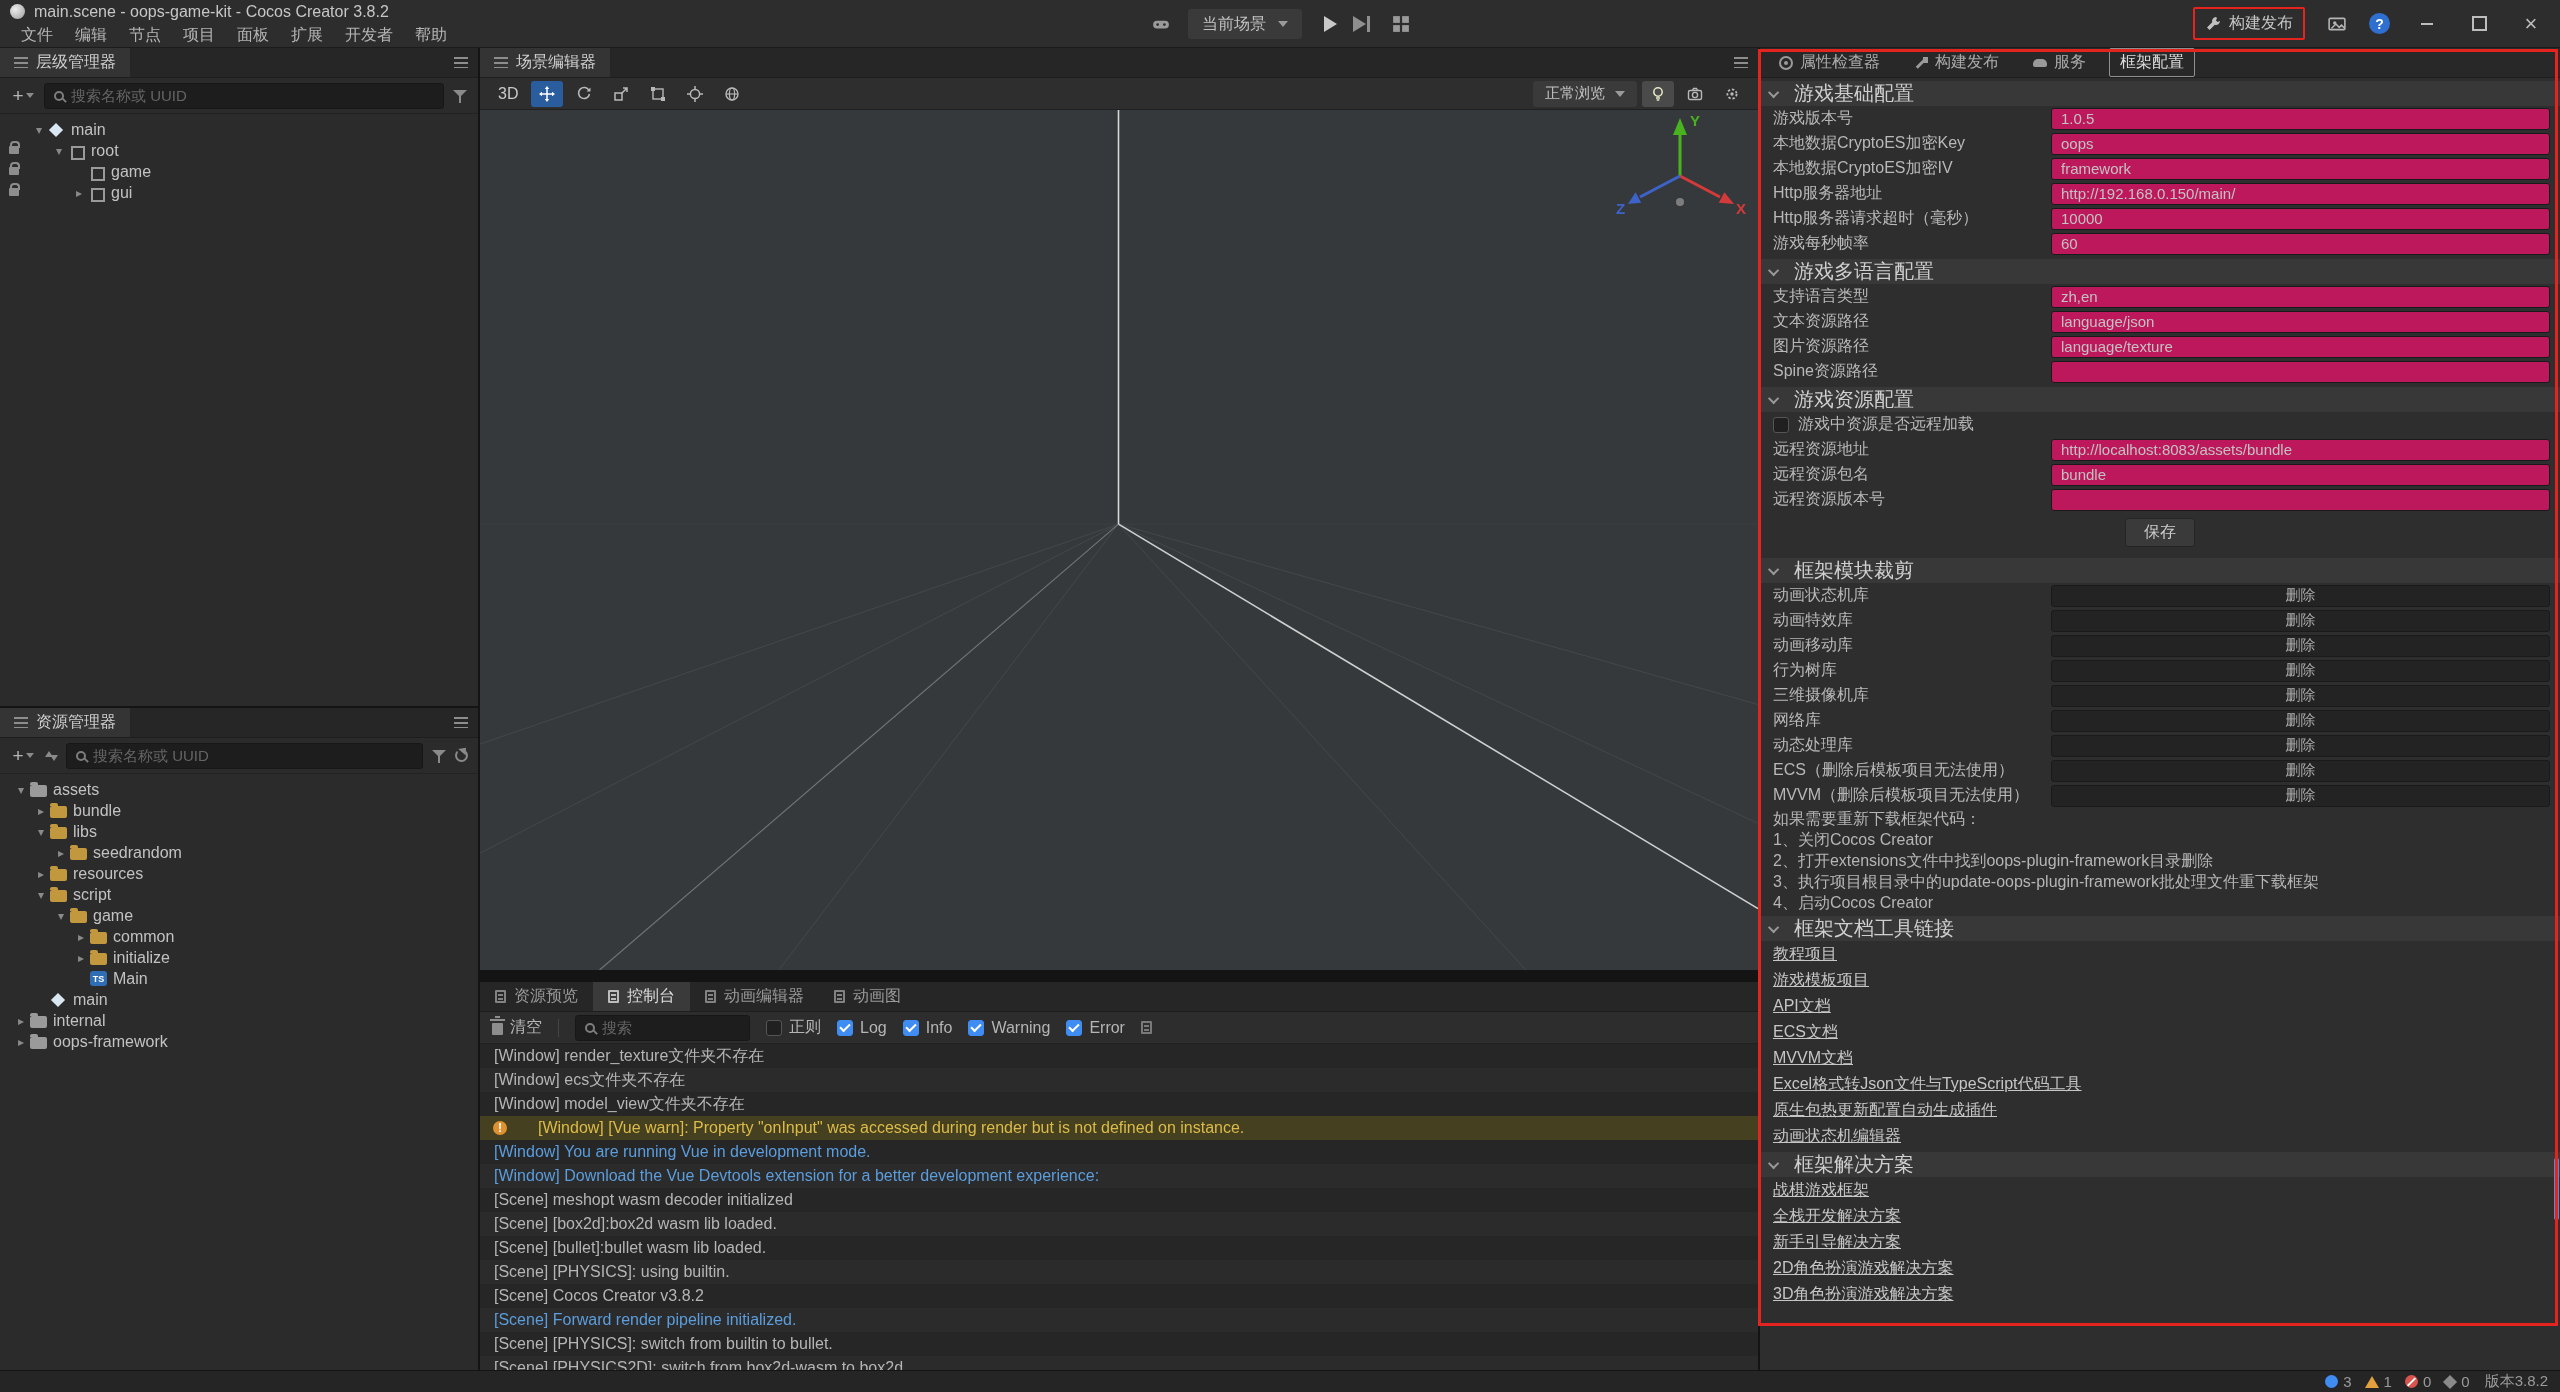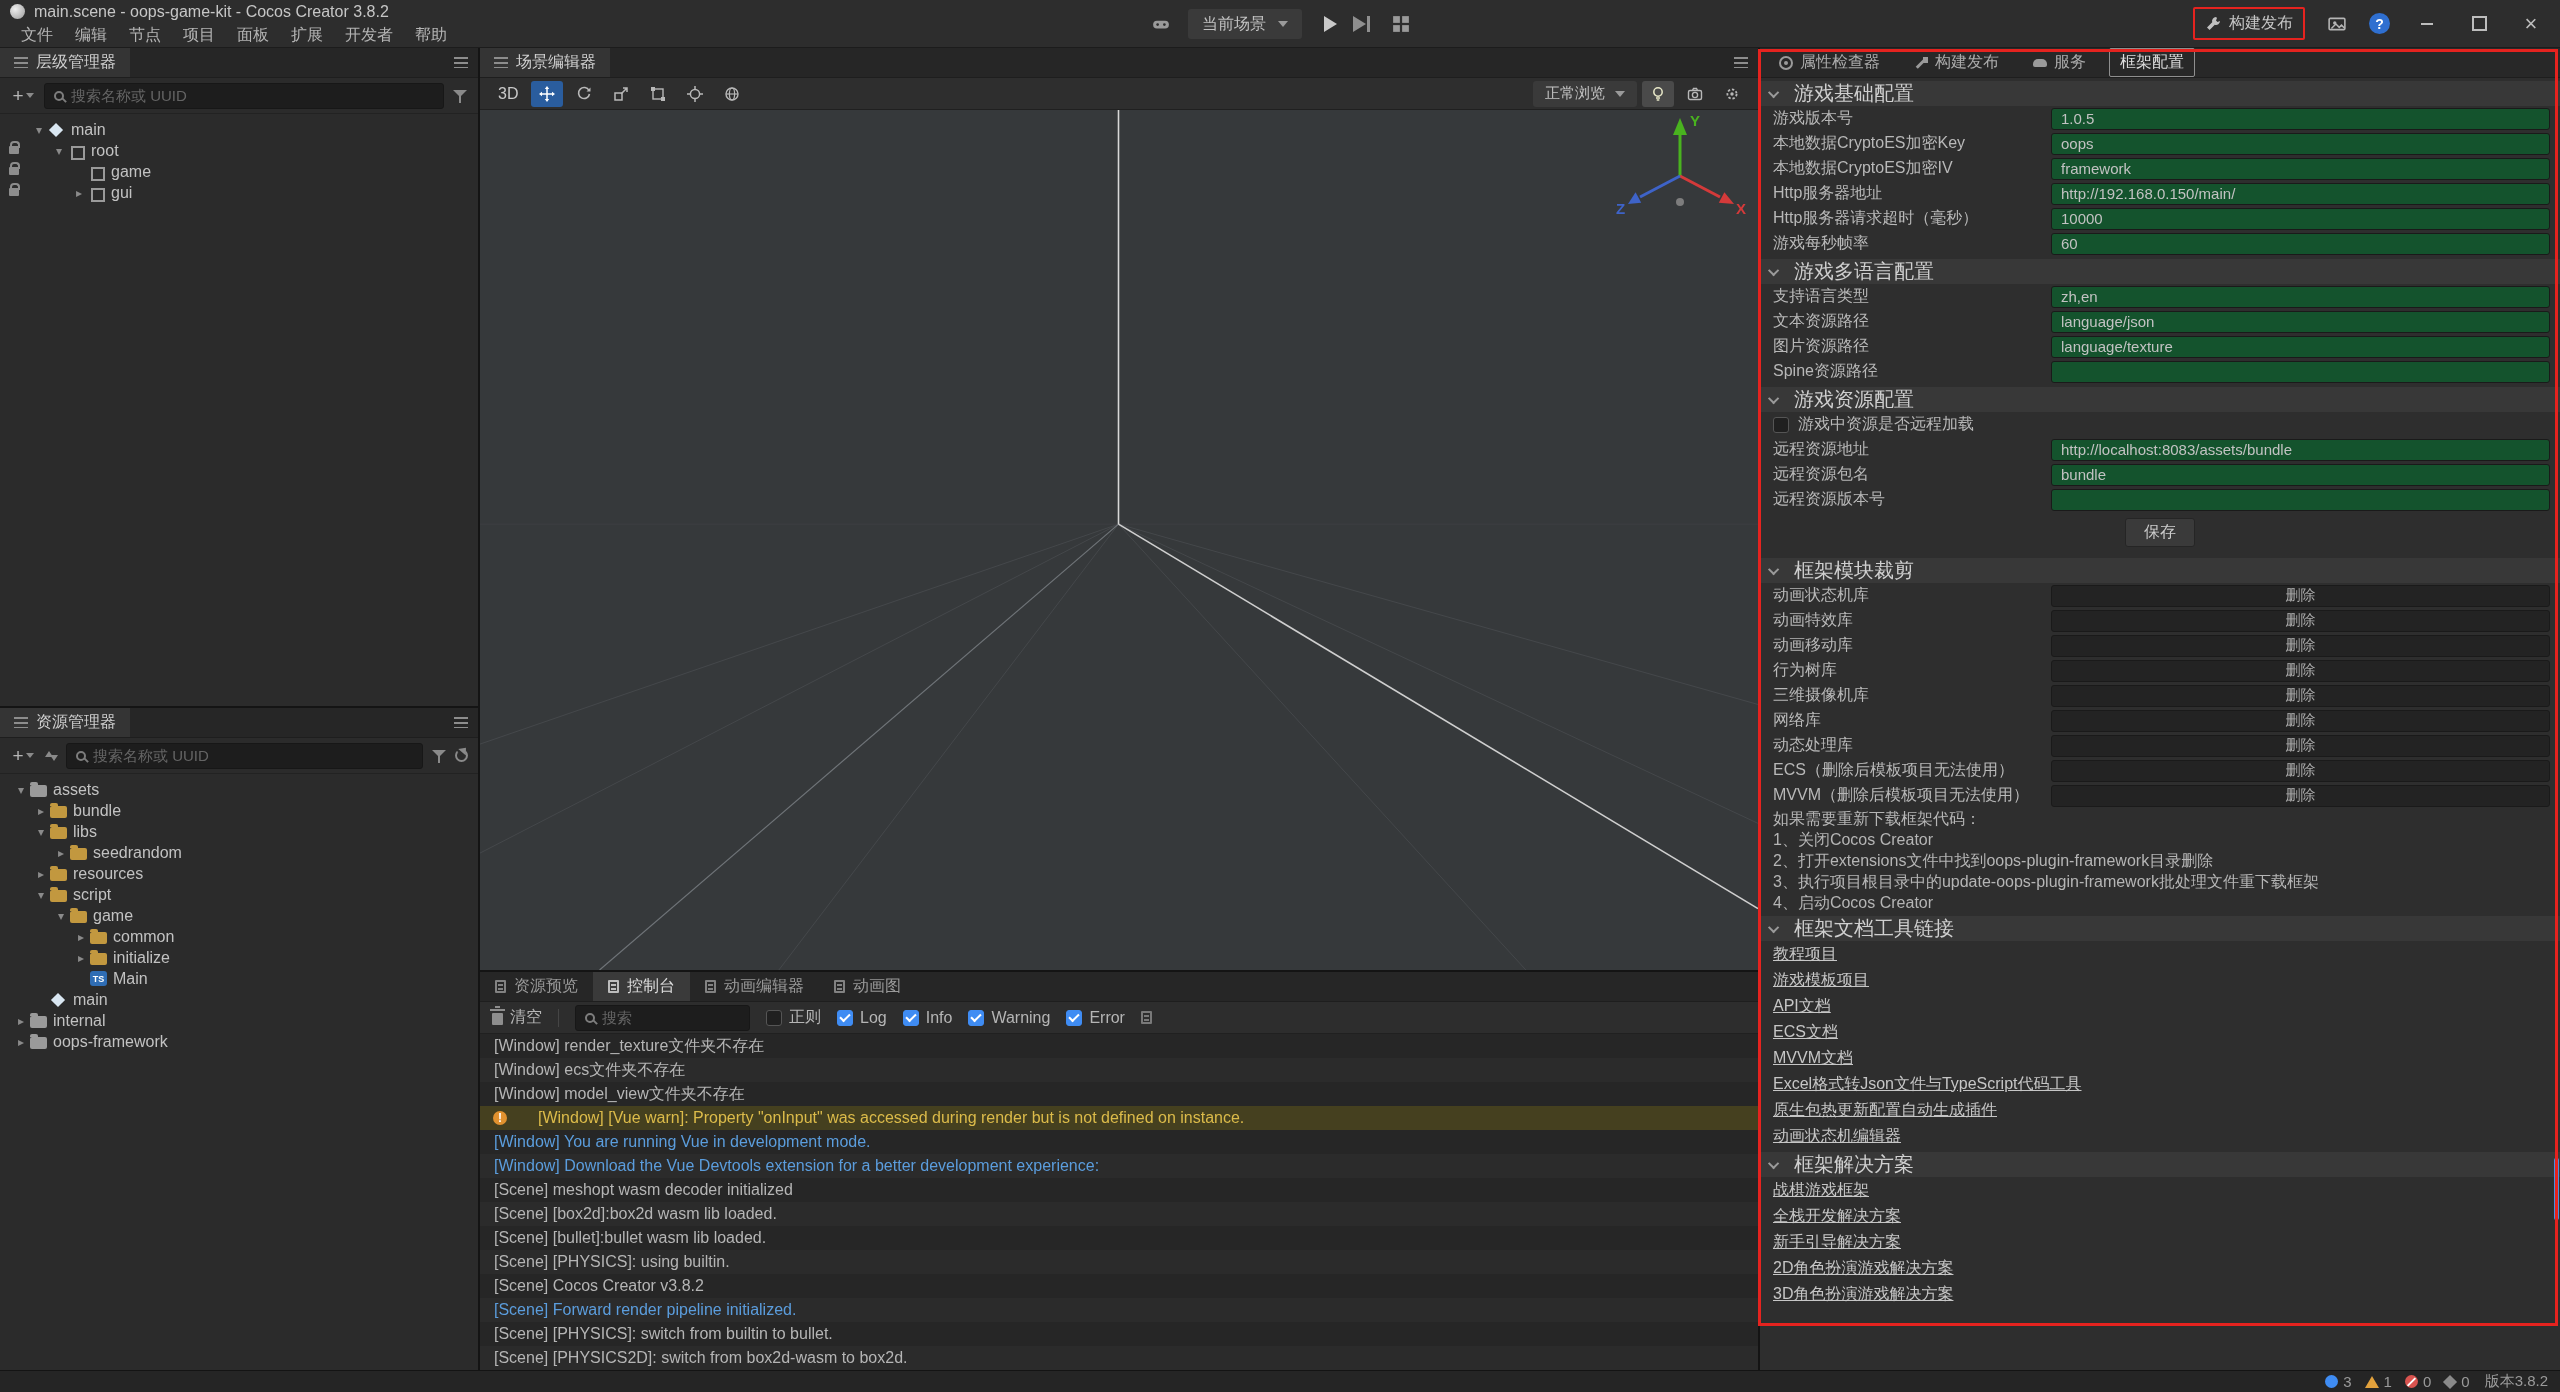--- a/index.html
+++ b/index.html
@@ -24,21 +24,21 @@
   .help-btn{width:21px;height:21px;border-radius:50%;background:#2f6fd0;position:relative}
   .help-btn::after{content:"?";position:absolute;left:0;top:0;width:100%;height:100%;display:flex;align-items:center;justify-content:center;color:#fff;font-size:14px;font-weight:bold}
   .win-btn{width:30px;height:26px;display:flex;align-items:center;justify-content:center;color:#bdbdbd}
   .win-min::after{content:"";width:12px;height:2px;background:#bdbdbd}
   .win-max::after{content:"";width:11px;height:11px;border:2px solid #bdbdbd}
   .win-close::after{content:"×";font-size:22px;line-height:1}
 
   
   .main{flex:1;min-height:0;display:flex;gap:2px;background:#141414}
   .col-left{width:478px;flex:none;display:flex;flex-direction:column;gap:2px;min-height:0}
-  .col-center{flex:1;min-width:0;display:flex;flex-direction:column;gap:2px}
+  .col-center{flex:1;min-width:0;display:flex;flex-direction:column;gap:12px}
   .col-right{width:800px;flex:none;display:flex;flex-direction:column}
   .panel{background:#2b2b2b;display:flex;flex-direction:column;overflow:hidden}
   .hierarchy{height:658px;flex:none}
   .assets{flex:1}
   .scene{height:922px;flex:none}
   .console{flex:1}
   .inspector{flex:1;background:#2e2e2e}
 
   
   .panel-tabbar{height:30px;flex:none;background:#262626;display:flex;align-items:stretch;border-bottom:1px solid #1e1e1e;color:#c4c4c4;font-size:16px}
@@ -132,21 +132,21 @@
   .itab[data-icon="inspector"] .tab-ico{border:2px solid #9a9a9a;border-radius:50%}
   .itab[data-icon="inspector"] .tab-ico::after{content:"";position:absolute;left:3px;top:3px;width:4px;height:4px;border-radius:50%;background:#9a9a9a}
   .itab[data-icon="build"] .tab-ico::before{content:"";position:absolute;left:1px;top:6px;width:12px;height:3px;background:#9a9a9a;transform:rotate(-45deg)}
   .itab[data-icon="build"] .tab-ico::after{content:"";position:absolute;right:0;top:1px;width:5px;height:6px;background:#9a9a9a}
   .itab[data-icon="service"] .tab-ico::before{content:"";position:absolute;left:0;top:3px;width:14px;height:8px;background:#9a9a9a;border-radius:5px 5px 2px 2px}
   .ibody{flex:1;position:relative;overflow:hidden;padding-bottom:10px}
   .sec-h{height:25px;margin-top:3px;background:#383838;display:flex;align-items:center;gap:15px;padding:0 11px;color:#cfcfcf;font-size:20px}
   .sec-arrow{width:8px;height:8px;border-left:2px solid #9a9a9a;border-bottom:2px solid #9a9a9a;transform:rotate(-45deg) translateY(-2px);flex:none}
   .prop{display:flex;align-items:center;height:25px;padding:0 10px 0 13px}
   .prop .lbl{width:278px;flex:none;color:#b8b8b8;font-size:16px;white-space:nowrap;overflow:hidden}
-  .ibox{flex:1;height:22px;background:#14532d;border:1px solid #1a1a1a;border-radius:3px;display:flex;align-items:center;padding:0 9px;color:#c2c2c2;font-size:15px;white-space:nowrap;overflow:hidden}
+  .ibox{flex:1;height:22px;background:#be185d;border:1px solid #1a1a1a;border-radius:3px;display:flex;align-items:center;padding:0 9px;color:#c2c2c2;font-size:15px;white-space:nowrap;overflow:hidden}
   .del-btn{flex:1;height:22px;background:#232323;border:1px solid #1a1a1a;border-radius:3px;display:flex;align-items:center;justify-content:center;color:#ababab;font-size:15px}
   .cb-lbl{margin-left:9px;font-size:16px;color:#b8b8b8}
   .save-row{display:flex;justify-content:center;padding:6px 0 8px}
   .btn{background:#3a3a3a;border:1px solid #252525;border-radius:3px;padding:3px 18px;color:#cccccc;font-size:16px}
   .note{height:21px;line-height:21px;padding:0 13px;color:#b5b5b5;font-size:16px;white-space:nowrap}
   .link-row{height:26px;display:flex;align-items:center;padding:0 13px}
   .link-row a{color:#c6c6c6;font-size:16px;text-decoration:underline;cursor:pointer;white-space:nowrap}
   .insp-thumb{position:absolute;right:1px;top:1080px;width:5px;height:62px;background:#4a90e2;border-radius:2px}
 
   

